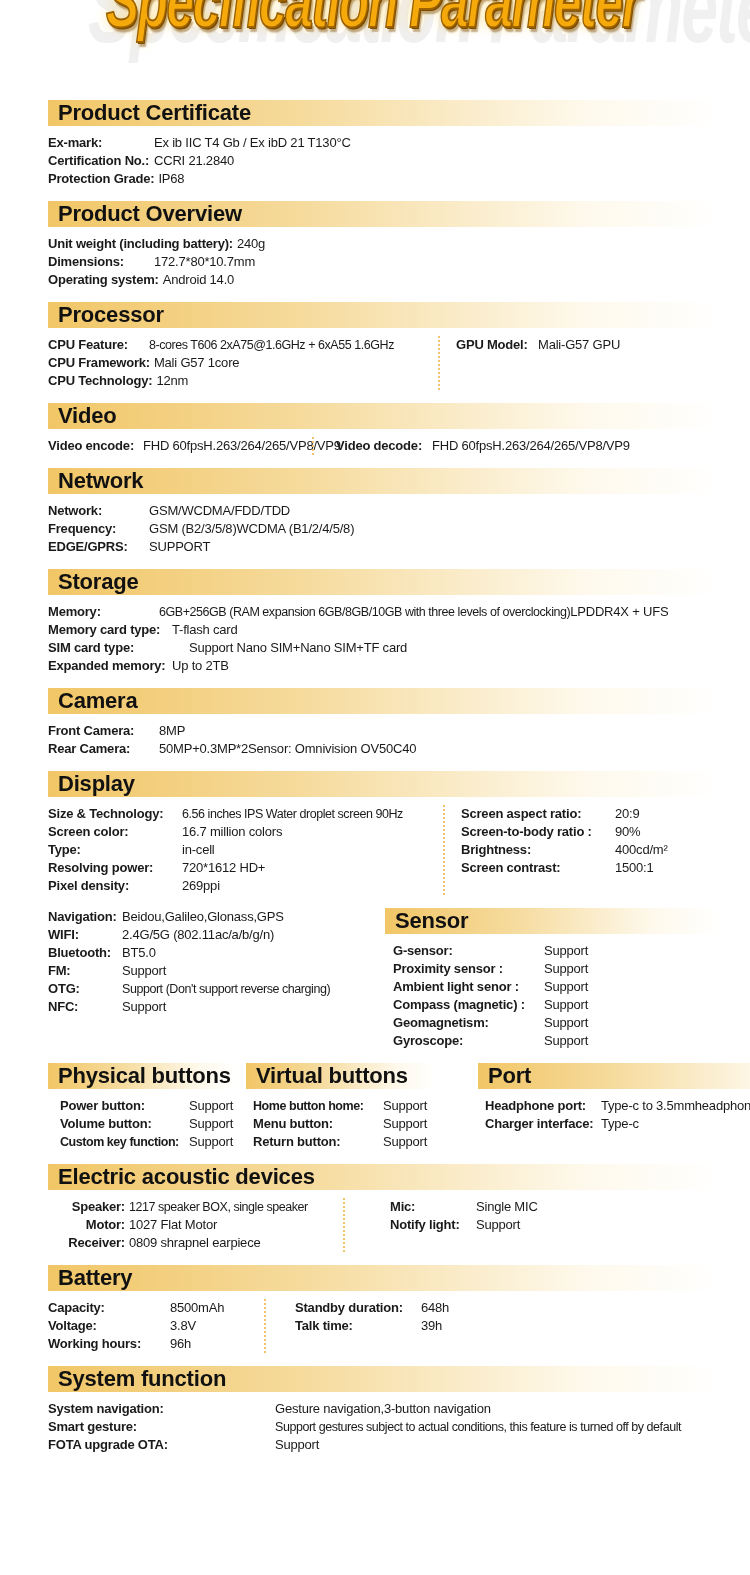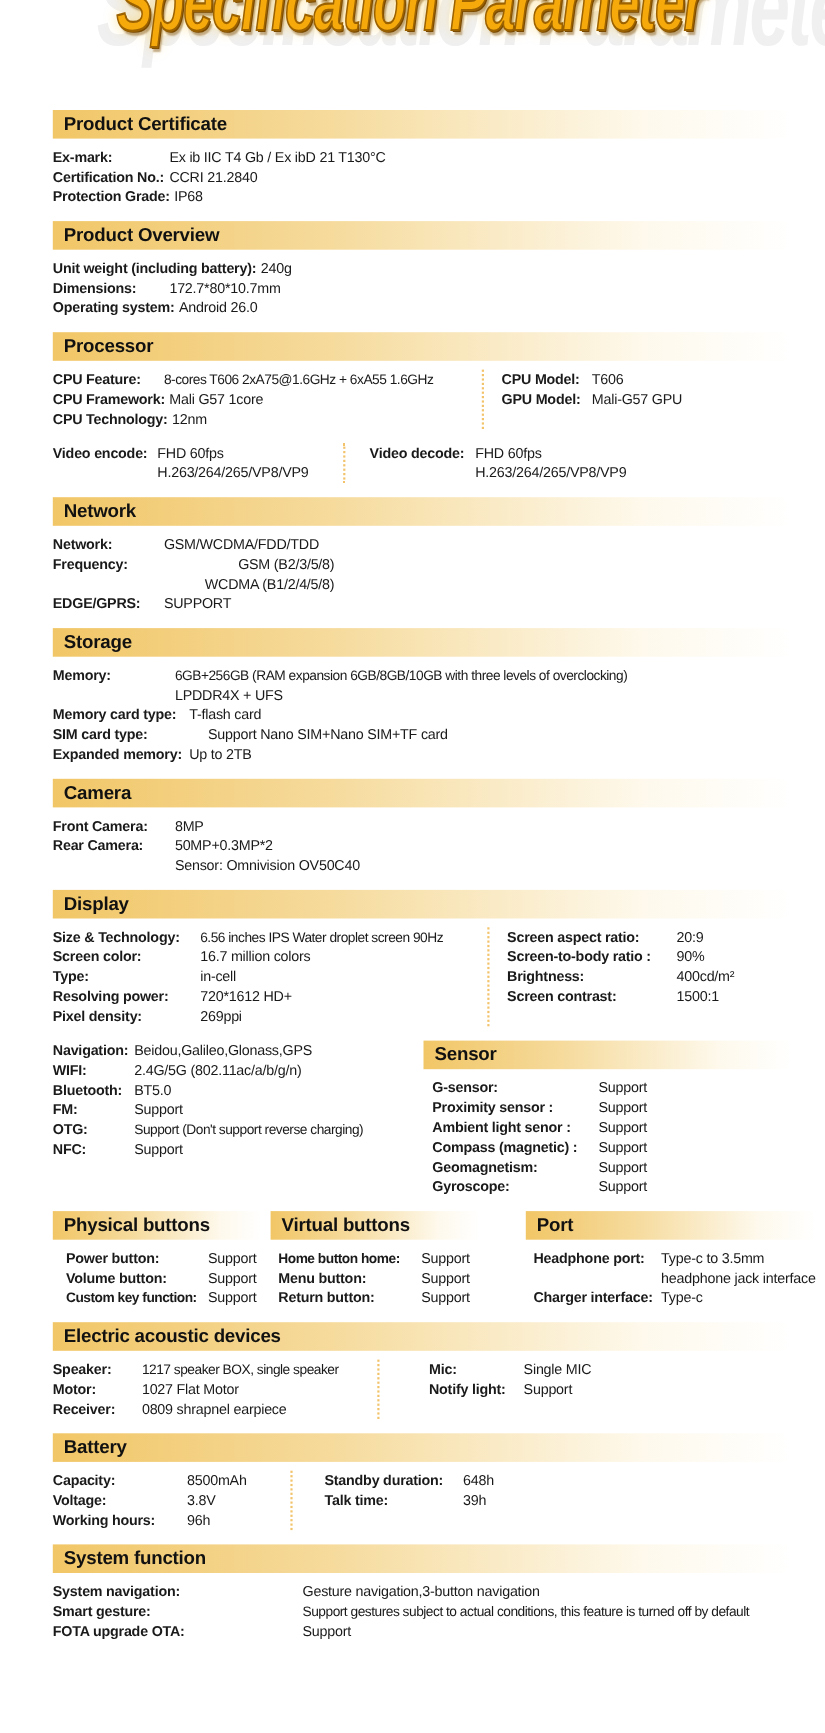--- a/index.html
+++ b/index.html
@@ -21,32 +21,32 @@
     letter-spacing:-2px;color:#F5A90B;
     -webkit-text-stroke:2px #9C6200;
     transform:scaleX(.66);transform-origin:left top;
     text-shadow:2px 2px 0 #7A4A00,4px 5px 2px rgba(122,74,0,.45),0 0 14px rgba(255,196,38,.55);
   }
   
   .content{position:absolute;top:100px;left:48px;width:672px;z-index:3;}
   .sec{margin-bottom:13px;}
   .sec-h{
     height:26px;line-height:26px;padding-left:10px;margin-bottom:8px;
-    font-size:17px;font-weight:700;letter-spacing:-0.2px;color:#111;
+    font-size:22px;font-weight:700;letter-spacing:-0.2px;color:#111;
     background:linear-gradient(90deg,#F1C666 0%,#F6DCA0 40%,#FEF9EC 80%,#FFFFFF 100%);
   }
   .row{display:flex;font-size:13px;line-height:18px;white-space:nowrap;letter-spacing:-0.2px;}
   .lbl{font-weight:700;flex-shrink:0;padding-right:4px;}
   .val{font-weight:400;}
-  .stack{display:flex;flex-direction:column;}
+  .stack{display:flex;flex-direction:row;}
   .stack div{line-height:18px;}
   .cols{display:flex;align-items:stretch;}
   .dotted{border-left:2px dotted #F2C36B;}
   
-  .w70{min-width:70px;} .w77{min-width:77px;} .w78{min-width:78px;}
+  .w70{min-width:70px;} .w77{min-width:77px;text-align:right;} .w78{min-width:78px;}
   .w82{min-width:82px;} .w91{min-width:91px;} .w92{min-width:92px;}
   .w97{min-width:97px;} .w102{min-width:102px;} .w107{min-width:107px;}
   .w112{min-width:112px;} .w118{min-width:118px;} .w120{min-width:120px;}
   .w122{min-width:122px;} .w125{min-width:125px;padding-left:12px;} .w126{min-width:126px;}
   .w130{min-width:130px;} .w147{min-width:147px;} .w150{min-width:150px;}
   .w223{min-width:223px;}
   .indent17{padding-left:17px;}
   .tight{letter-spacing:-0.45px;font-size:12.5px;}
   
   .proc-l{width:390px;flex-shrink:0;} .proc-r{flex:1;padding-left:16px;}
@@ -95,21 +95,21 @@
     <div class="row">
       <span class="lbl w102">Unit weight (including battery):</span>
       <span class="val">240g</span>
     </div>
     <div class="row">
       <span class="lbl w102">Dimensions:</span>
       <span class="val">172.7*80*10.7mm</span>
     </div>
     <div class="row">
       <span class="lbl w102">Operating system:</span>
-      <span class="val">Android 26.0</span>
+      <span class="val">Android 14.0</span>
     </div>
   </div>
 
   <div class="sec">
     <div class="sec-h">Processor</div>
     <div class="cols">
       <div class="proc-l">
         <div class="row">
           <span class="lbl w97">CPU Feature:</span>
           <span class="val tight">8-cores T606 2xA75@1.6GHz + 6xA55 1.6GHz</span>
@@ -118,32 +118,29 @@
           <span class="lbl w97">CPU Framework:</span>
           <span class="val">Mali G57 1core</span>
         </div>
         <div class="row">
           <span class="lbl w97">CPU Technology:</span>
           <span class="val">12nm</span>
         </div>
       </div>
       <div class="proc-r dotted">
         <div class="row">
-          <span class="lbl w78">CPU Model:</span>
-          <span class="val">T606</span>
-        </div>
-        <div class="row">
           <span class="lbl w78">GPU Model:</span>
           <span class="val">Mali-G57 GPU</span>
         </div>
       </div>
     </div>
   </div>
 
   <div class="sec">
+    <div class="sec-h">Video</div>
     <div class="cols">
       <div class="vid-l">
         <div class="row">
           <span class="lbl w91">Video encode:</span>
           <span class="val stack">
             <div>FHD 60fps</div>
             <div>H.263/264/265/VP8/VP9</div>
           </span>
         </div>
       </div>

